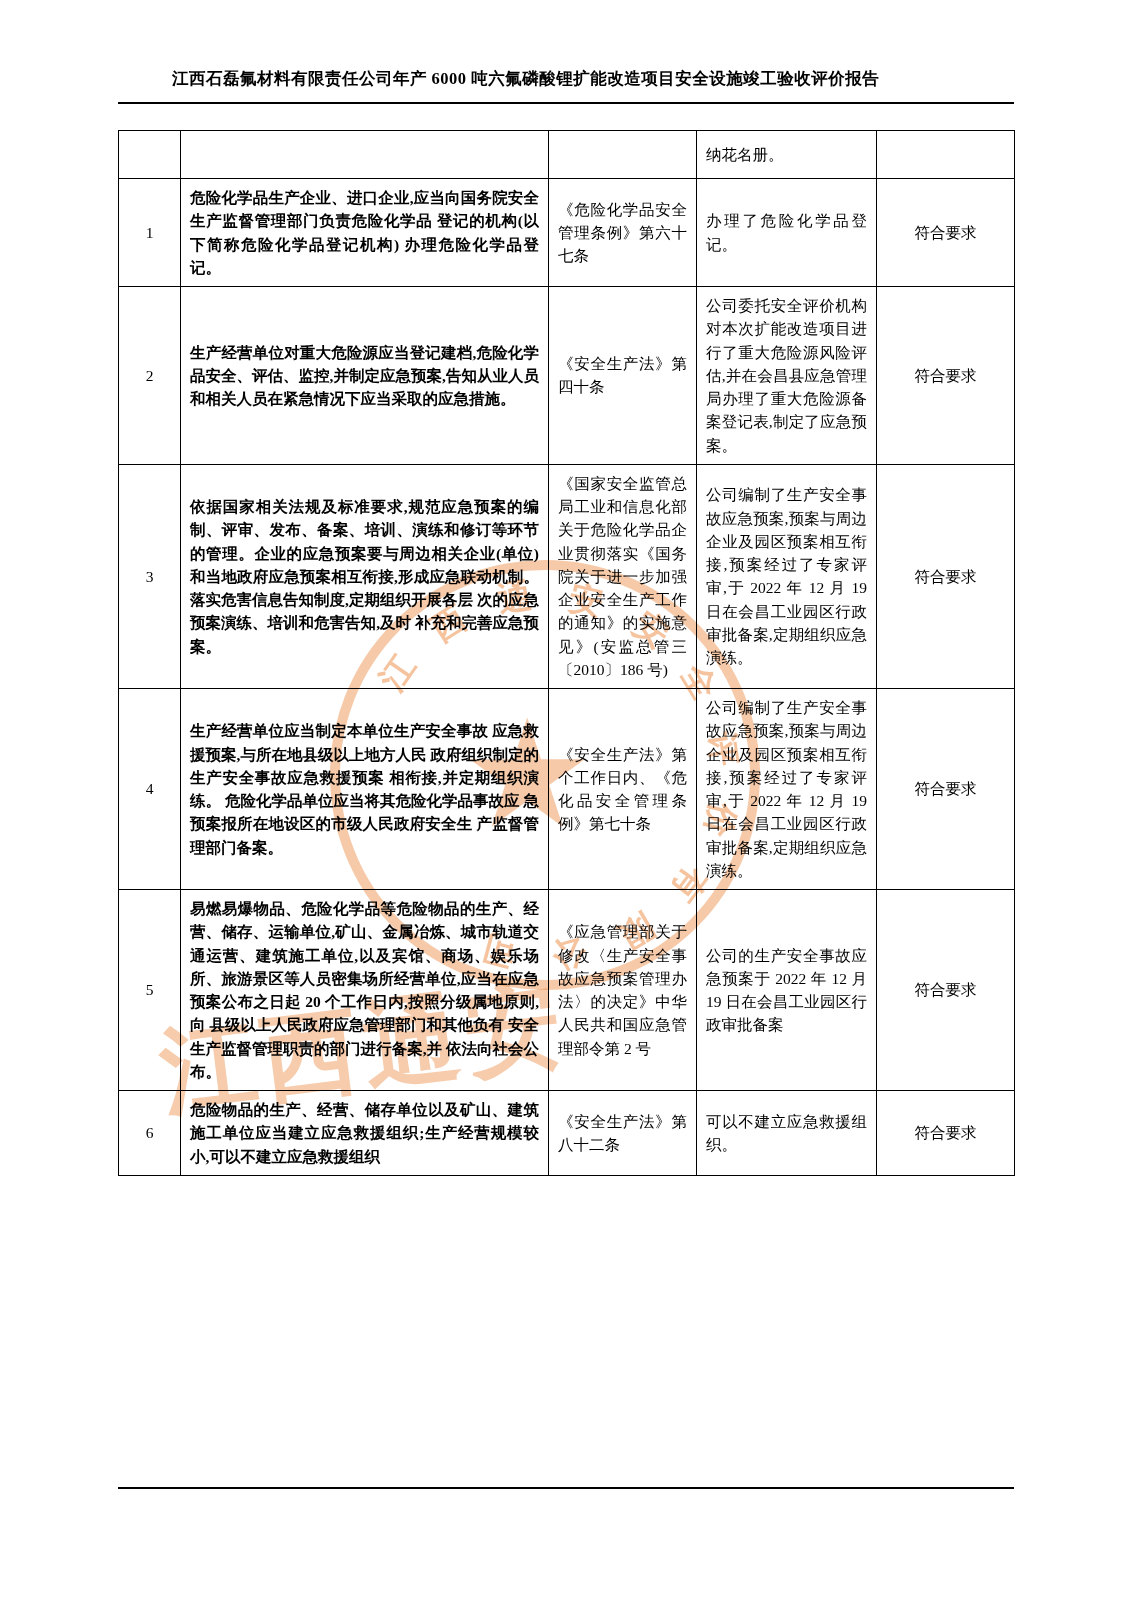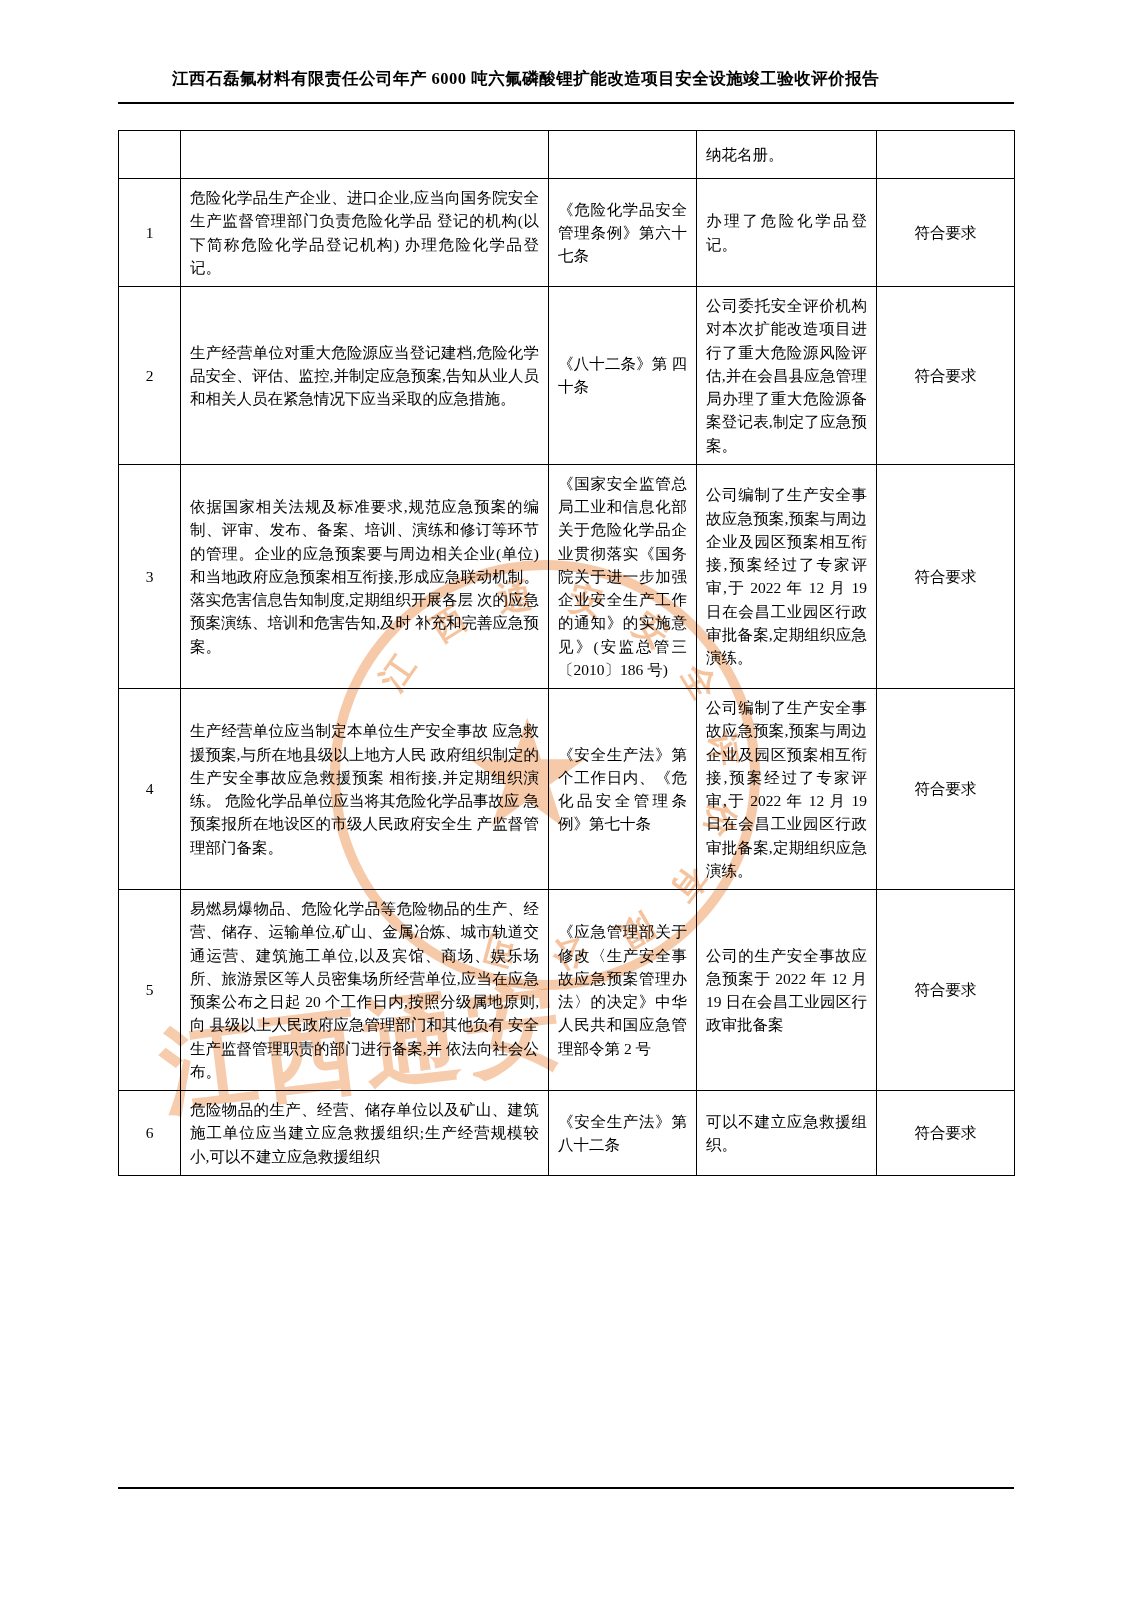--- a/index.html
+++ b/index.html
@@ -158,21 +158,21 @@
     font-weight: bold;
     font-size: 17px;
     padding: 10px 14px;
     text-align: left;
   }
   .rowtop-empty td { height: 48px; }
 
   .basis-cell { text-align: justify; text-align-last: left; }
   .actual-cell { text-align: justify; text-align-last: left; }
   .result-cell { text-align: center; }
-  .req-cell { text-align: justify; }
+  .req-cell { text-align: justify; font-weight: bold; }
 </style>
 </head>
 <body>
 
 <div class="page">
 
   <div class="watermark">
     <div class="wm-ring"></div>
     <div class="wm-star">★</div>
     <div class="wm-text-arc" id="wm-arc">
@@ -219,21 +219,21 @@
       <tr>
             <td class="center">1</td>
             <td class="req-cell">危险化学品生产企业、进口企业,应当向国务院安全生产监督管理部门负责危险化学品 登记的机构(以下简称危险化学品登记机构) 办理危险化学品登记。</td>
             <td class="basis-cell">《危险化学品安全 管理条例》第六十七条</td>
             <td class="actual-cell">办理了危险化学品登记。</td>
             <td class="result-cell">符合要求</td>
           </tr>
           <tr>
             <td class="center">2</td>
             <td class="req-cell">生产经营单位对重大危险源应当登记建档,危险化学品安全、评估、监控,并制定应急预案,告知从业人员和相关人员在紧急情况下应当采取的应急措施。</td>
-            <td class="basis-cell">《八十二条》第 四十条</td>
+            <td class="basis-cell">《安全生产法》第 四十条</td>
             <td class="actual-cell">公司委托安全评价机构对本次扩能改造项目进行了重大危险源风险评估,并在会昌县应急管理局办理了重大危险源备案登记表,制定了应急预案。</td>
             <td class="result-cell">符合要求</td>
           </tr>
           <tr>
             <td class="center">3</td>
             <td class="req-cell">依据国家相关法规及标准要求,规范应急预案的编制、评审、发布、备案、培训、演练和修订等环节的管理。企业的应急预案要与周边相关企业(单位)和当地政府应急预案相互衔接,形成应急联动机制。落实危害信息告知制度,定期组织开展各层 次的应急预案演练、培训和危害告知,及时 补充和完善应急预案。</td>
             <td class="basis-cell">《国家安全监管总 局工业和信息化部 关于危险化学品企业贯彻落实《国务 院关于进一步加强 企业安全生产工作 的通知》的实施意见》(安监总管三 〔2010〕186 号)</td>
             <td class="actual-cell">公司编制了生产安全事故应急预案,预案与周边企业及园区预案相互衔接,预案经过了专家评审,于 2022 年 12 月 19 日在会昌工业园区行政审批备案,定期组织应急演练。</td>
             <td class="result-cell">符合要求</td>
           </tr>

